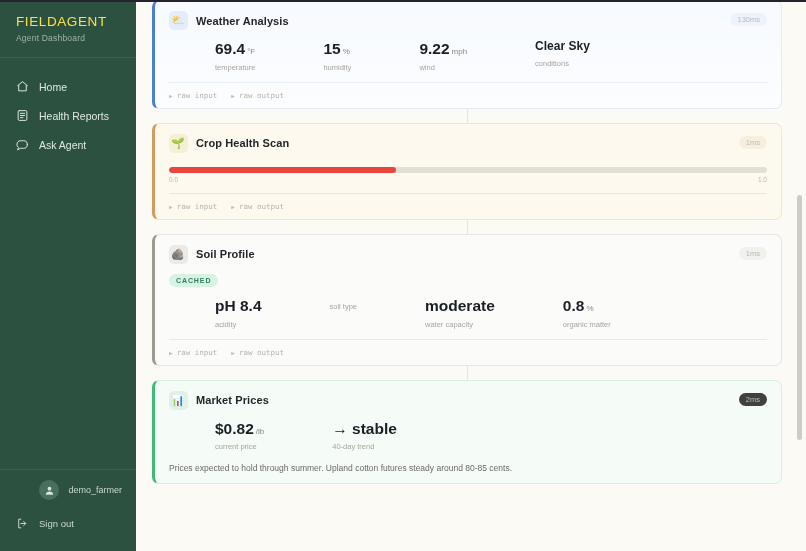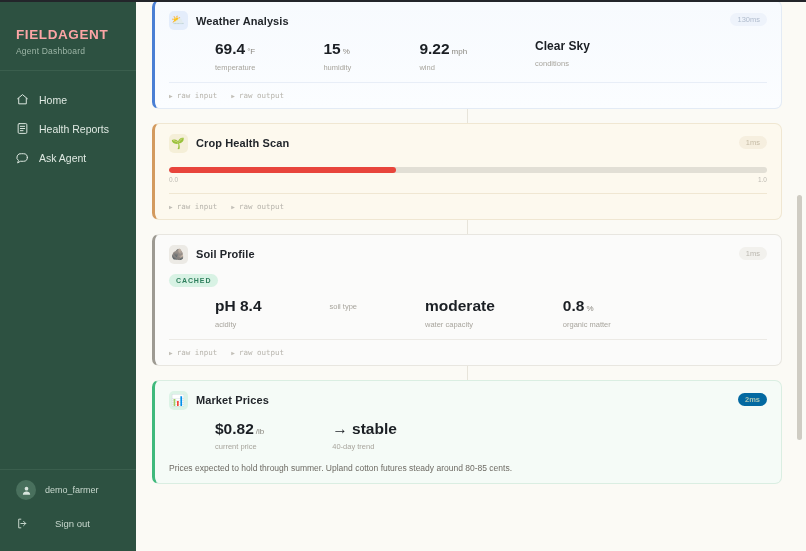--- a/index.html
+++ b/index.html
@@ -14,51 +14,51 @@
   
   #sidebar {
     width: 136px; height: 551px;
     background: #2d5141;
     display: flex; flex-direction: column;
     flex: 0 0 136px;
     position: relative;
   }
   .brand { padding: 14px 14px 14px 16px; }
   .brand-title {
-    color: #fca5a5; font-size: 13.5px; font-weight: 700;
+    color: #fde047; font-size: 13.5px; font-weight: 400;
     letter-spacing: 0.6px;
-    margin-top: 13px;
   }
   .brand-sub {
     color: #9cb5a6; font-size: 8.5px; margin-top: 4px; letter-spacing: .2px;
   }
   .side-divider { height: 1px; background: #3a5e4d; margin: 0; }
   .nav { padding-top: 14px; }
   .nav-item {
     display: flex; align-items: center; gap: 10px;
     padding: 8px 14px 8px 16px;
     color: #dfe9e2; font-size: 10.5px;
     cursor: pointer;
   }
   .nav-ico { width: 13px; height: 13px; display:block; flex:0 0 13px; }
   .nav-ico svg { display:block; }
   .spacer { flex: 1 1 auto; }
   .side-bottom { padding: 0 0 14px 0; }
   .user-row {
     display: flex; align-items: center; gap: 9px;
     padding: 10px 14px 10px 16px;
+    justify-content: flex-end;
   }
   .avatar {
     width: 20px; height: 20px; border-radius: 50%;
     background: #49705d; display: flex; align-items: center; justify-content: center;
     flex: 0 0 20px;
   }
   .user-name { color: #c8d8ce; font-size: 9px; }
   .signout-row {
-    display: flex; align-items: center; gap: 26px;
+    display: flex; align-items: center; gap: 10px;
     padding: 7px 14px 7px 16px; cursor: pointer;
     color: #c8d8ce; font-size: 9.5px;
   }
 
   
   #main {
     flex: 1 1 auto; height: 551px; position: relative;
     background: #fbfaf5; overflow: hidden;
   }
   #main-scroll { position: absolute; inset: 0; padding: 0 24px 0 16px; }
@@ -153,21 +153,21 @@
   .card-crop .raw-row { border-top-color: #f0e7d2; }
   .card-crop .timing { background: #f6efdf; color: #c5bba5; }
 
   .card-soil { background: #fbfbfa; border-color: #e8e6e0; border-left-color: #9d9a92; }
   .card-soil .card-emoji { background: #eceae5; }
   .card-soil .raw-row { border-top-color: #eceae5; }
   .card-soil .timing { background: #f2f1ed; color: #bab7af; }
 
   .card-market { background: #f5fbf7; border-color: #daeee2; border-left-color: #3fb97c; }
   .card-market .card-emoji { background: #dcf3e6; }
-  .card-market .timing { background: #0369a1; color: #a9c5b5; font-weight: bold; }
+  .card-market .timing { background: #404040; color: #a9c5b5; }
 
   
   #scrollbar {
     position: absolute; right: 4px; top: 195px;
     width: 5px; height: 245px; border-radius: 3px;
     background: #cfccc3;
   }
   .topbar-line { position:absolute; left:0; top:0; width:100%; height:2px; background:#23252a; }
 </style>
 </head>

